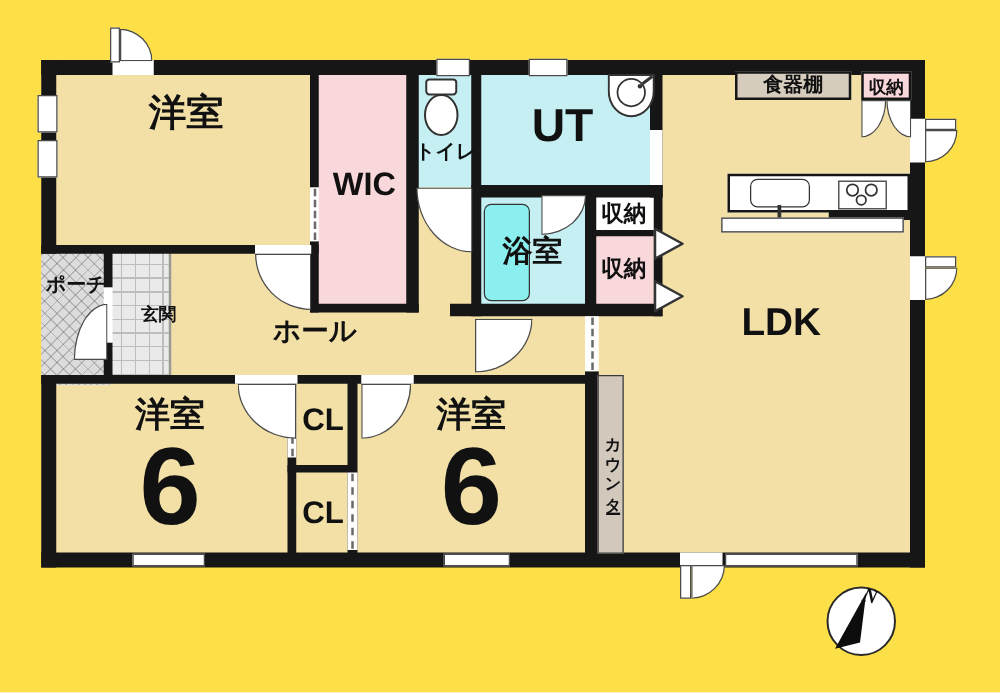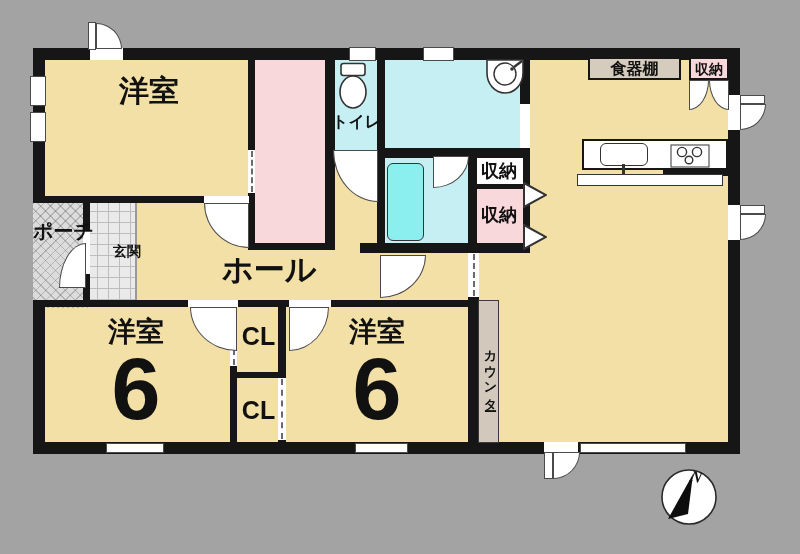--- a/index.html
+++ b/index.html
@@ -1,16 +1,16 @@
 <!DOCTYPE html>
 <html><head>
 <meta charset="utf-8">
 <style>
   html,body{margin:0;padding:0;background:#fff;}
-  .plan{position:relative;width:800px;height:554px;background:#a3a3a3;overflow:hidden;
+  .plan{position:relative;width:800px;height:554px;background:#fde047;overflow:hidden;
         font-family:"Liberation Sans","DejaVu Sans",sans-serif;}
   .abs{position:absolute;}
   .wall{position:absolute;background:#161616;}
   .gap{position:absolute;background:#ffffff;}
   .win{position:absolute;background:#ffffff;border:1px solid #4a4a4a;box-sizing:border-box;}
   .arc{position:absolute;background:#ffffff;border:1.6px solid #4a4a4a;box-sizing:border-box;}
   .panel{position:absolute;background:#ffffff;border:1.5px solid #4a4a4a;box-sizing:border-box;}
   .dashopen{position:absolute;background:#ffffff;}
   .dashopen .dl{position:absolute;left:50%;top:1px;bottom:1px;width:0;border-left:2px dashed #6a6a6a;transform:translateX(-1px);}
   .fill{position:absolute;}
@@ -150,30 +150,34 @@
   <svg class="abs" style="left:670px;top:144px;" width="40" height="24" viewBox="0 0 40 24">
     <rect x="1" y="1" width="38" height="22" fill="#fff" stroke="#555" stroke-width="1.2"></rect>
     <circle cx="12" cy="8" r="4.6" fill="none" stroke="#333" stroke-width="1.4"></circle>
     <circle cx="27" cy="8" r="4.6" fill="none" stroke="#333" stroke-width="1.4"></circle>
     <circle cx="19" cy="16" r="3.8" fill="none" stroke="#333" stroke-width="1.4"></circle>
   </svg>
 
   <div class="lbl" style="left:85px;top:76px;width:128px;">
     <div style="font-size:30px;">洋室</div>
   </div>
+  <div class="lbl" style="left:255px;top:134px;width:73px;font-size:26px;">WIC</div>
   <div class="lbl" style="left:332px;top:114px;width:48px;font-size:16px;">トイレ</div>
+  <div class="lbl" style="left:400px;top:82px;width:100px;font-size:37px;">UT</div>
+  <div class="lbl" style="left:388px;top:190px;width:76px;font-size:24px;">浴室</div>
   <div class="lbl" style="left:475px;top:162px;width:48px;font-size:18px;">収納</div>
   <div class="lbl" style="left:475px;top:206px;width:48px;font-size:18px;">収納</div>
   <div class="lbl" style="left:588px;top:61px;width:93px;font-size:16px;">食器棚</div>
   <div class="lbl" style="left:689px;top:62px;width:40px;font-size:14px;">収納</div>
   <div class="lbl" style="left:565px;top:242px;width:120px;">
+    <div style="font-size:31px;">LDK</div>
   </div>
-  <div class="lbl" style="left:222px;top:254px;width:88px;font-size:31px;">ホール</div>
+  <div class="lbl" style="left:208px;top:254px;width:88px;font-size:22px;">ホール</div>
   <div class="lbl" style="left:102px;top:244px;width:50px;font-size:14px;">玄関</div>
-  <div class="lbl" style="left:33px;top:221px;width:56px;font-size:20px;">ポーチ</div>
+  <div class="lbl" style="left:33px;top:221px;width:56px;font-size:16px;">ポーチ</div>
   <div class="lbl" style="left:76px;top:318px;width:120px;">
     <div style="font-size:28px;">洋室</div>
     <div class="bignum" style="font-size:88px;line-height:.92;margin-top:3px;">6</div>
   </div>
   <div class="lbl" style="left:237px;top:324px;width:43px;font-size:25px;">CL</div>
   <div class="lbl" style="left:237px;top:398px;width:43px;font-size:25px;">CL</div>
   <div class="lbl" style="left:317px;top:318px;width:120px;">
     <div style="font-size:28px;">洋室</div>
     <div class="bignum" style="font-size:88px;line-height:.92;margin-top:3px;">6</div>
   </div>

